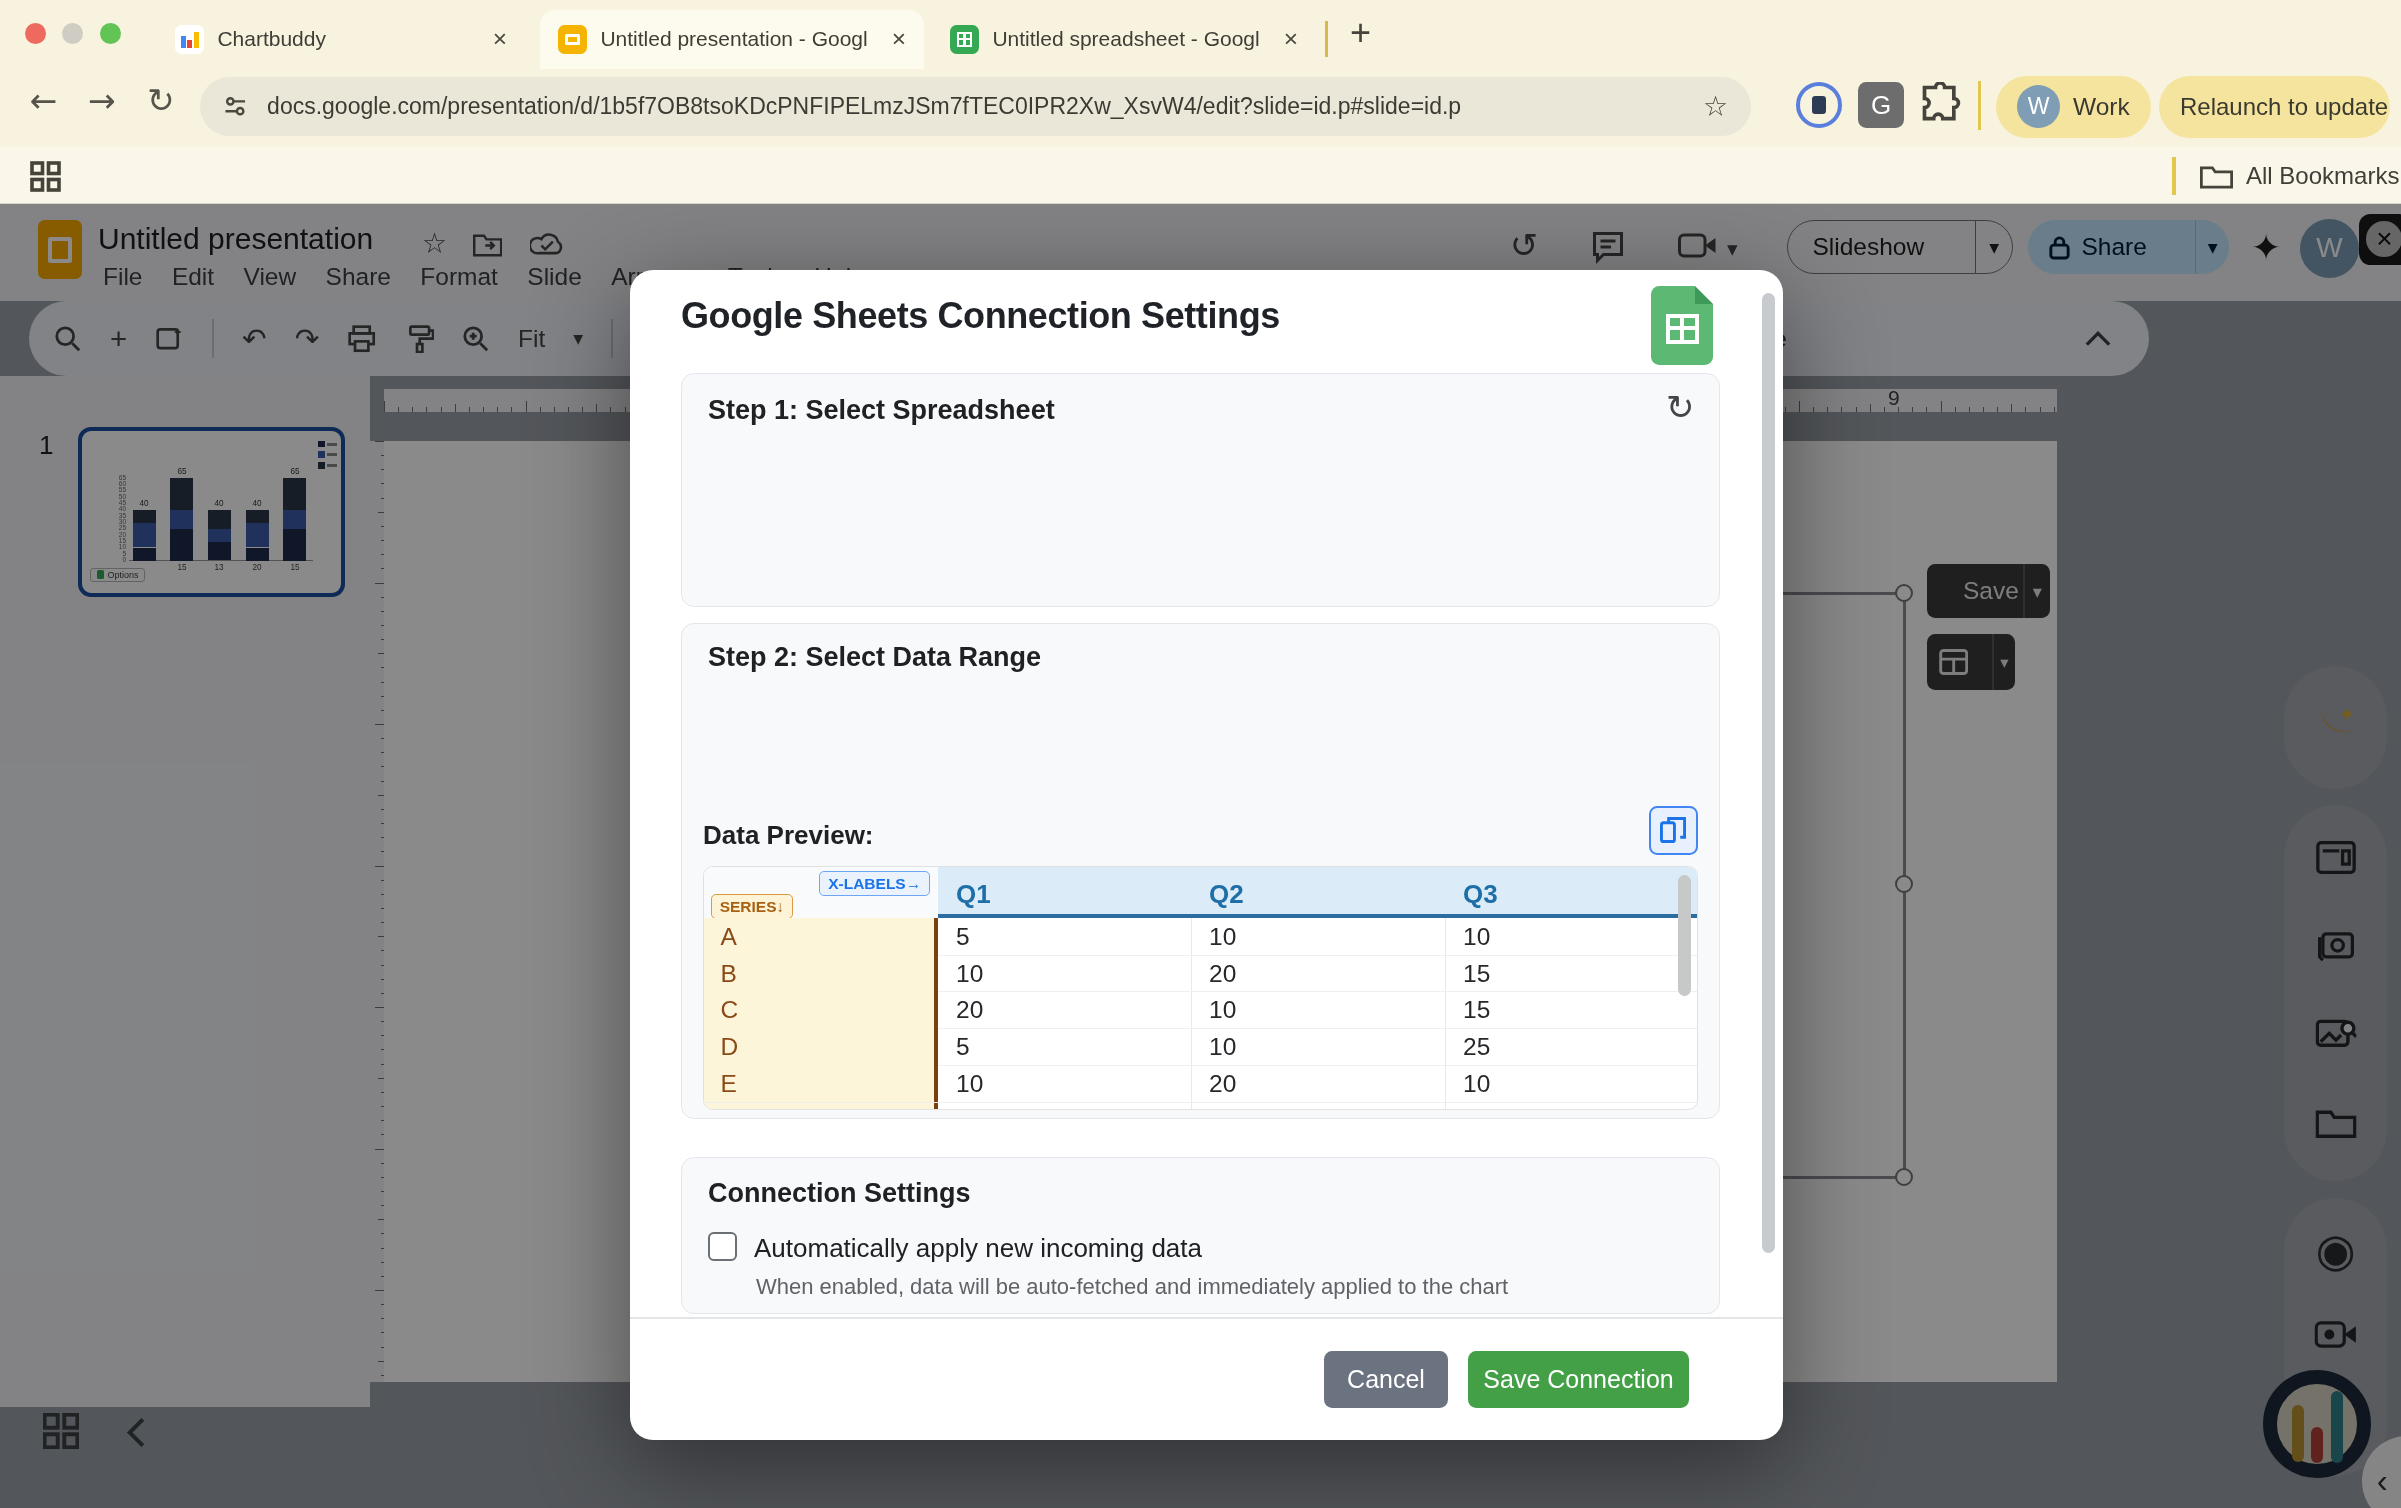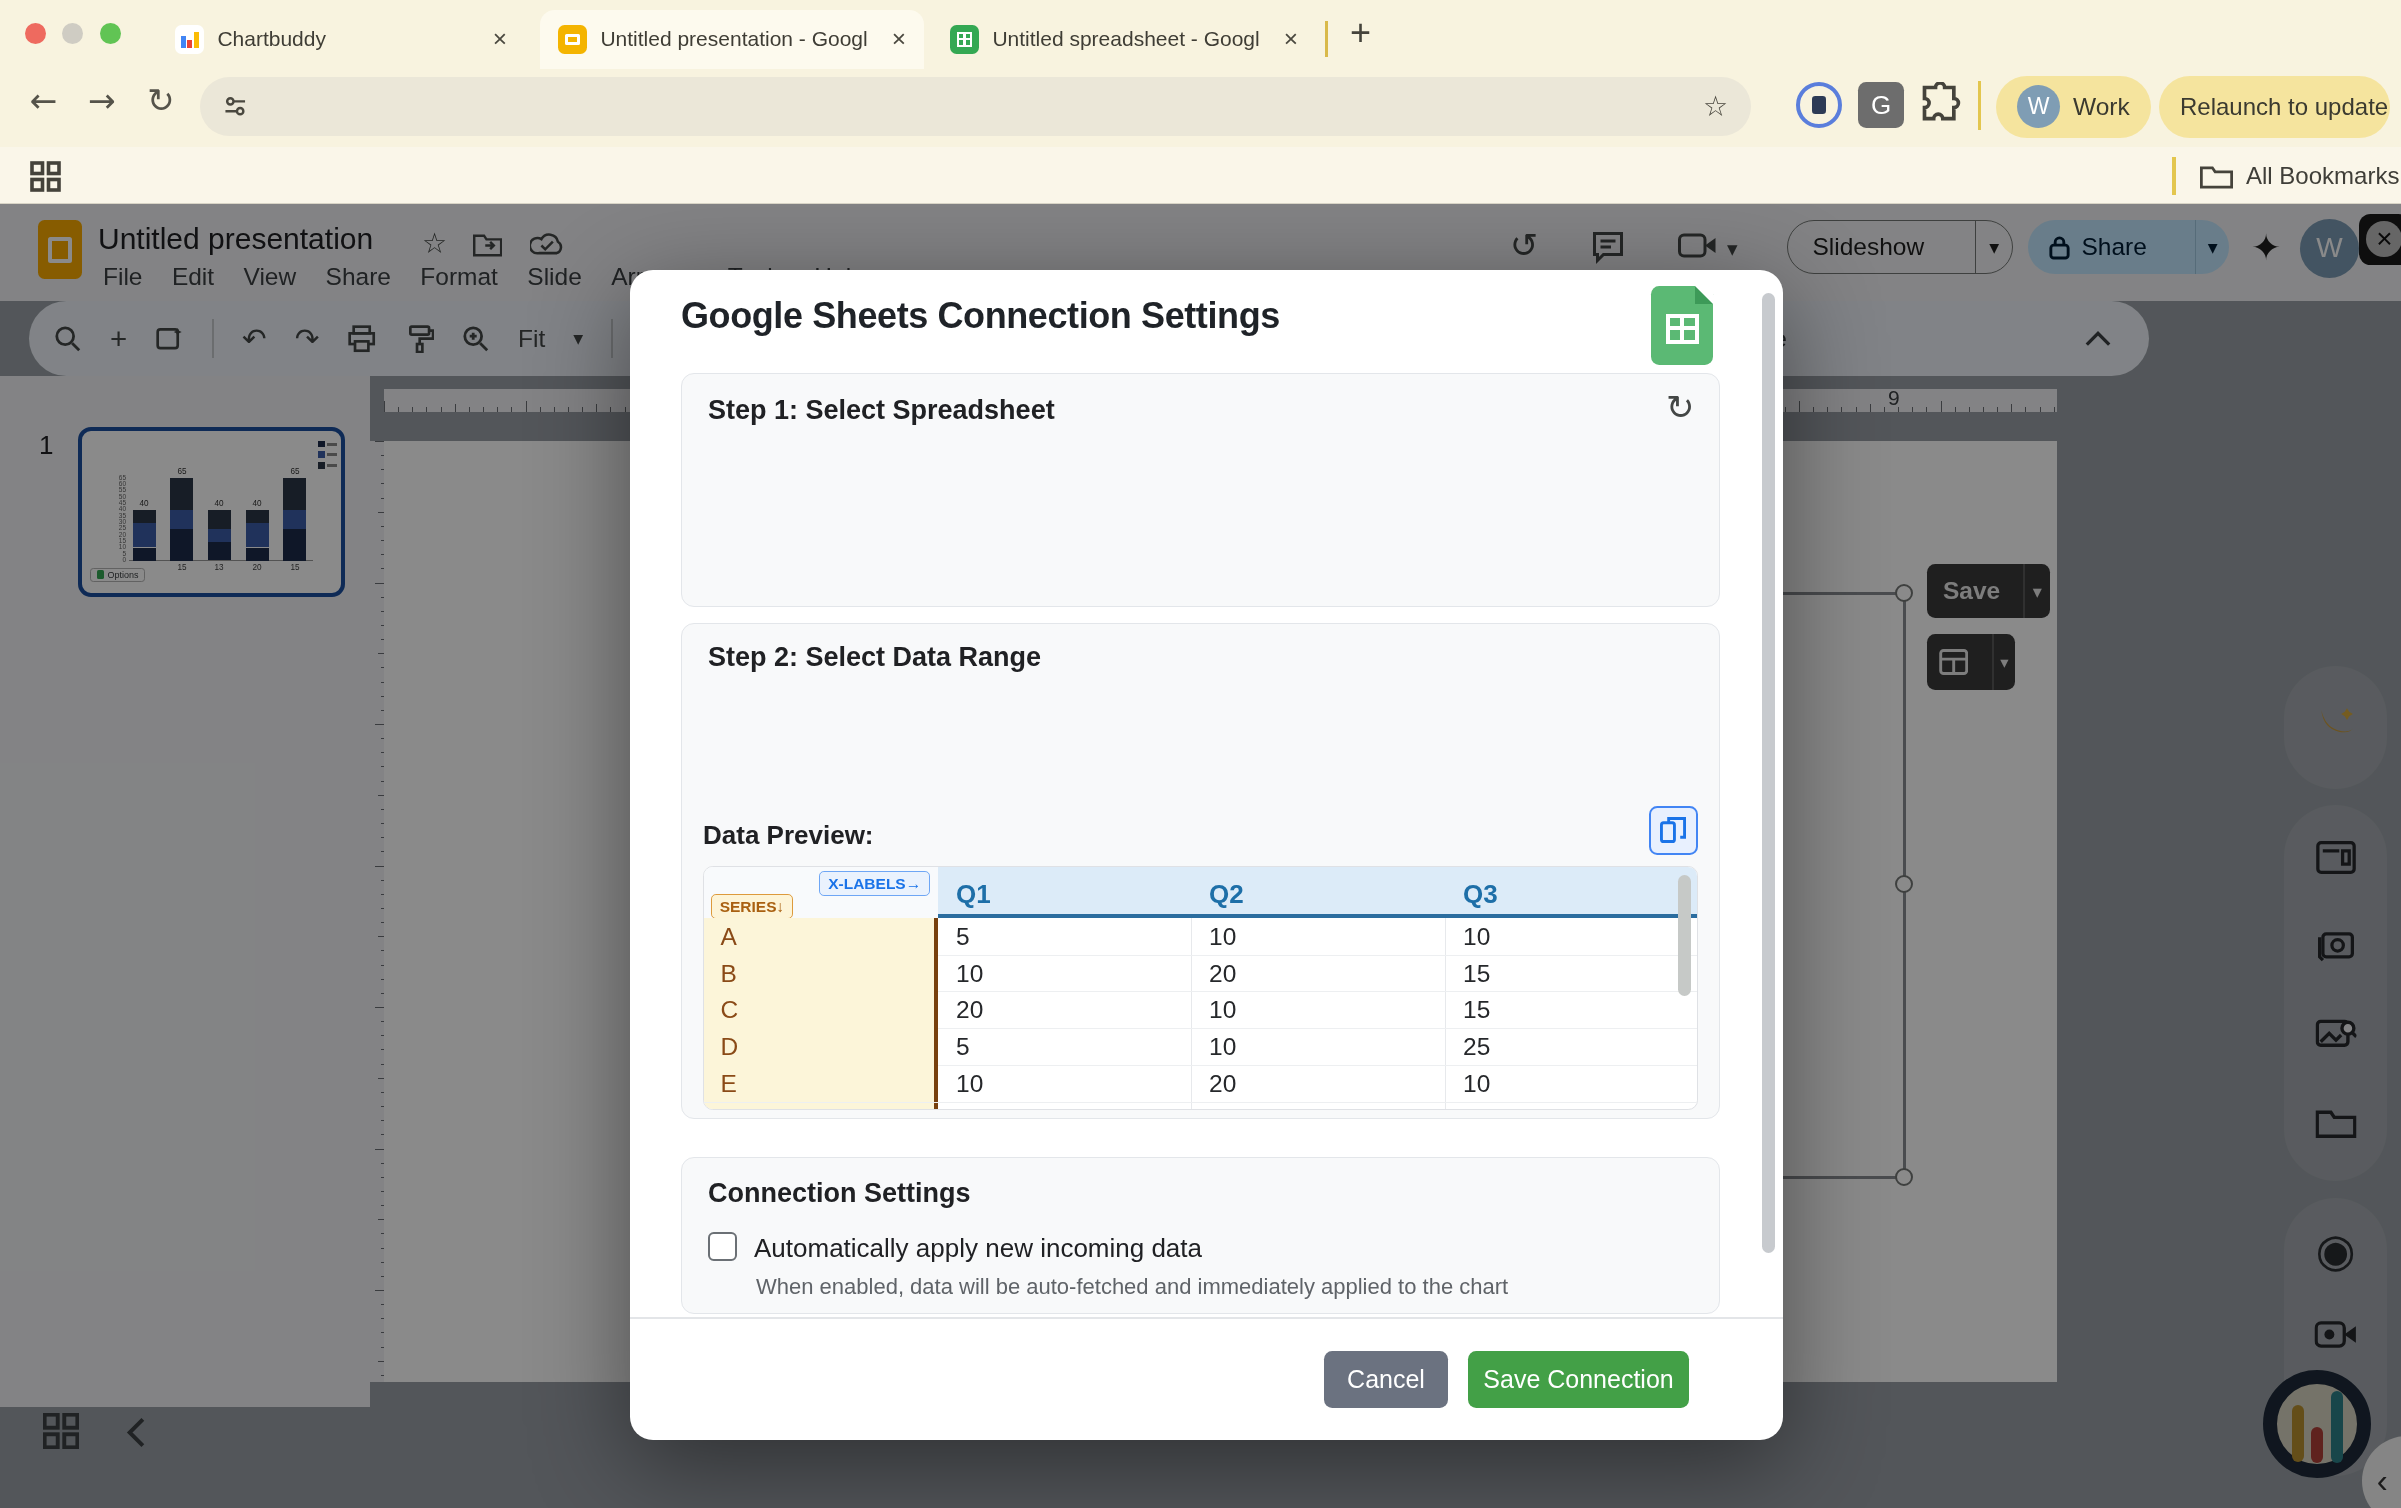--- a/index.html
+++ b/index.html
@@ -428,21 +428,21 @@
   <div class="abs" style="left:1399px;top:669px;width:38px;height:134px;background:#a9bdd3;"></div>
   <div class="abs" style="left:1399px;top:803px;width:38px;height:80px;background:#5b7fc4;"></div>
   <div class="abs" style="left:1399px;top:883px;width:38px;height:90px;background:#35507c;"></div>
   <div class="frameln" style="left:1399px;top:388px;width:505px;height:2.5px;"></div>
   <div class="frameln" style="left:1903px;top:388px;width:2.5px;height:586px;"></div>
   <div class="frameln" style="left:1399px;top:972px;width:505px;height:2.5px;"></div>
   <div class="handle" style="left:1895px;top:380px;"></div>
   <div class="handle" style="left:1895px;top:671px;"></div>
   <div class="handle" style="left:1895px;top:964px;"></div>
   <div class="darkbtn" style="left:1927px;top:360px;width:123px;height:54px;">
-    <span style="font-size:24.5px;padding-left:16px;font-weight:bold;">Save</span>
+    <span style="font-size:24.5px;padding-left:36px;">Save</span>
     <div style="margin-left:auto;width:1.6px;height:100%;background:#5a5a5a;"></div>
     <span class="ico" style="font-size:18px;padding:0 8.2px;">▾</span>
   </div>
   <div class="darkbtn" style="left:1927px;top:430px;width:88px;height:56px;">
     <svg style="margin-left:11.5px;" width="29.4" height="26" viewBox="0 0 20 18">
         <rect x="1" y="1" width="18" height="16" rx="2" fill="none" stroke="#e8e8e8" stroke-width="2"></rect>
         <path d="M1 7 h18 M10 7 v10" stroke="#e8e8e8" stroke-width="2"></path>
       </svg>
     <div style="margin-left:auto;width:1.6px;height:100%;background:#5a5a5a;"></div>
     <span class="ico" style="font-size:16.4px;padding:0 6.5px;">▾</span>
@@ -545,20 +545,21 @@
   <div id="nav-row">
     <span class="navbtn ico" style="left:29.4px;">←</span>
     <span class="navbtn ico" style="left:88px;">→</span>
     <span class="navbtn ico" style="left:147px;">↻</span>
     <div id="url-pill">
       <svg width="24.5" height="24.5" viewBox="0 0 20 20">
           <circle cx="6" cy="6" r="2.6" fill="none" stroke="#4a483f" stroke-width="2"></circle>
           <path d="M9 6 h9 M2 14 h9" stroke="#4a483f" stroke-width="2"></path>
           <circle cx="14" cy="14" r="2.6" fill="none" stroke="#4a483f" stroke-width="2"></circle>
         </svg>
+      <span id="url-text">docs.google.com/presentation/d/1b5f7OB8tsoKDcPNFIPELmzJSm7fTEC0IPR2Xw_XsvW4/edit?slide=id.p#slide=id.p</span>
       <span class="ico" style="margin-left:auto;font-size:28px;color:#4a483f;">☆</span>
     </div>
     <div class="abs" style="left:1796px;top:13px;width:46px;height:46px;border-radius:50%;border:4.1px solid #5a7edc;">
       <div class="abs" style="left:11.5px;top:9.8px;width:14.7px;height:18px;border-radius:3.3px;background:#2d3b55;"></div>
     </div>
     <div class="abs" style="left:1858px;top:13px;width:46px;height:46px;border-radius:8.2px;background:#6d6d6d;color:#fff;font-size:26px;display:flex;align-items:center;justify-content:center;">
         <span>G</span>
       </div>
     <svg class="abs" style="left:1919px;top:13px;" width="44" height="44" viewBox="0 0 24 24">
         <path d="M9 3 a2.5 2.5 0 0 1 5 0 h5 v6 a2.5 2.5 0 0 1 0 5 v6 h-6 a2.5 2.5 0 0 0 -5 0 h-5 v-6 a2.5 2.5 0 0 0 0 -5 v-6 z" fill="none" stroke="#45433b" stroke-width="2"></path>

